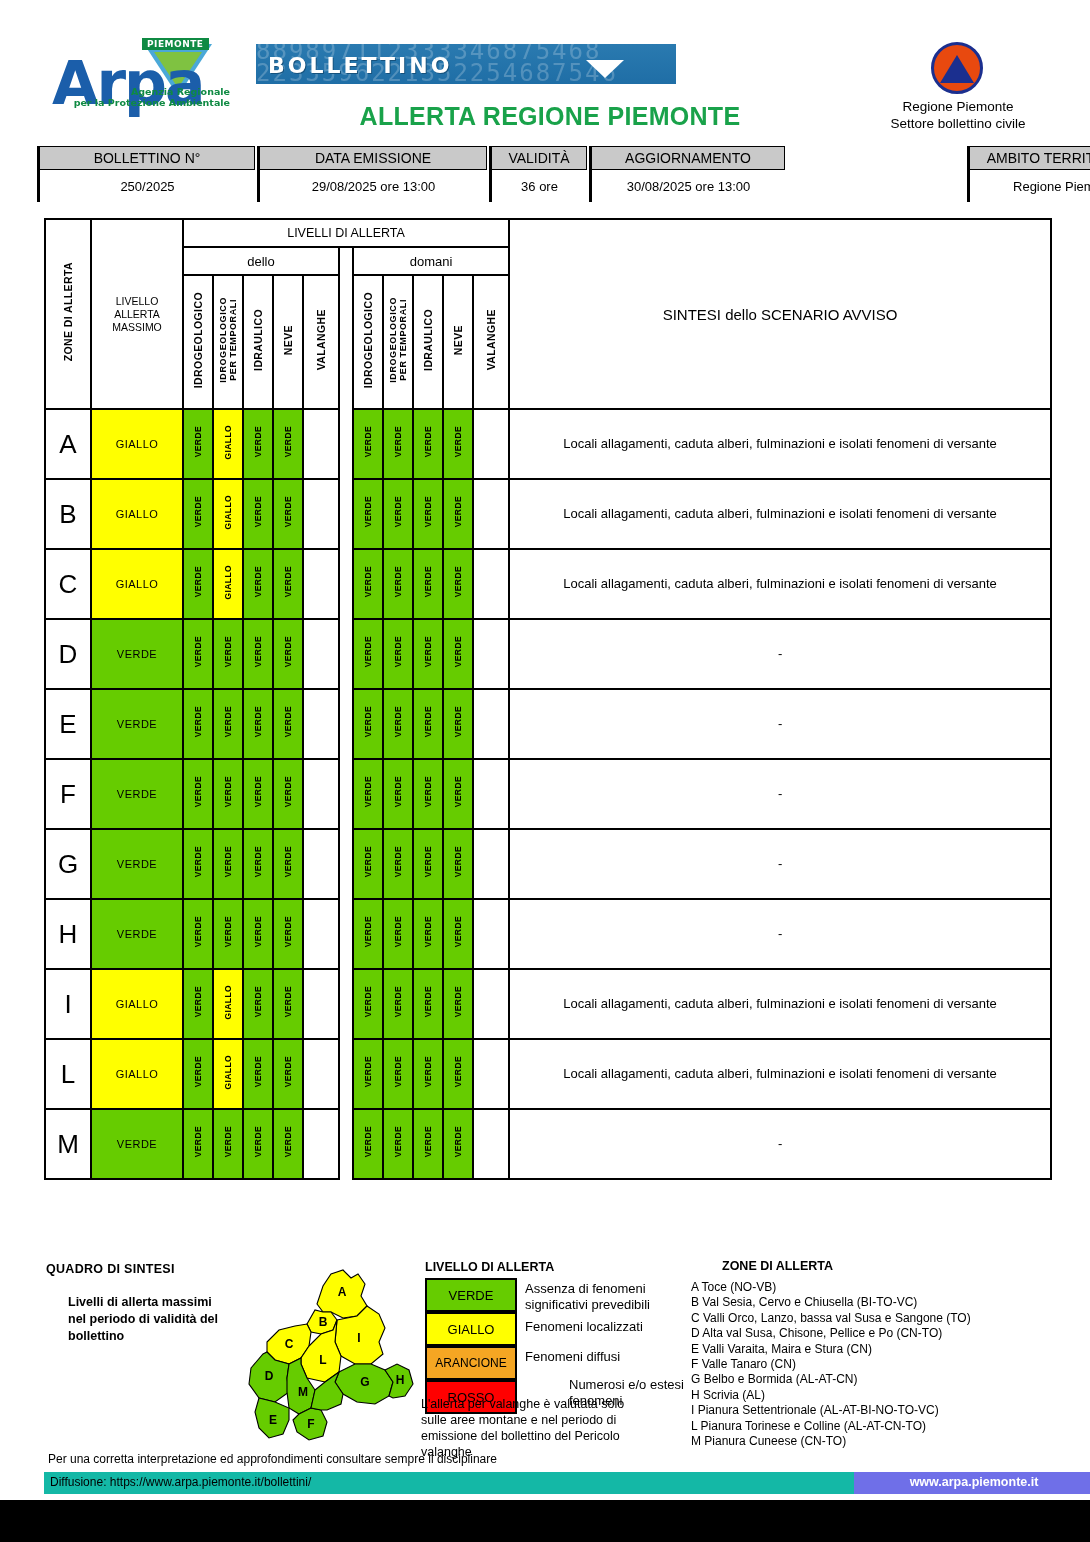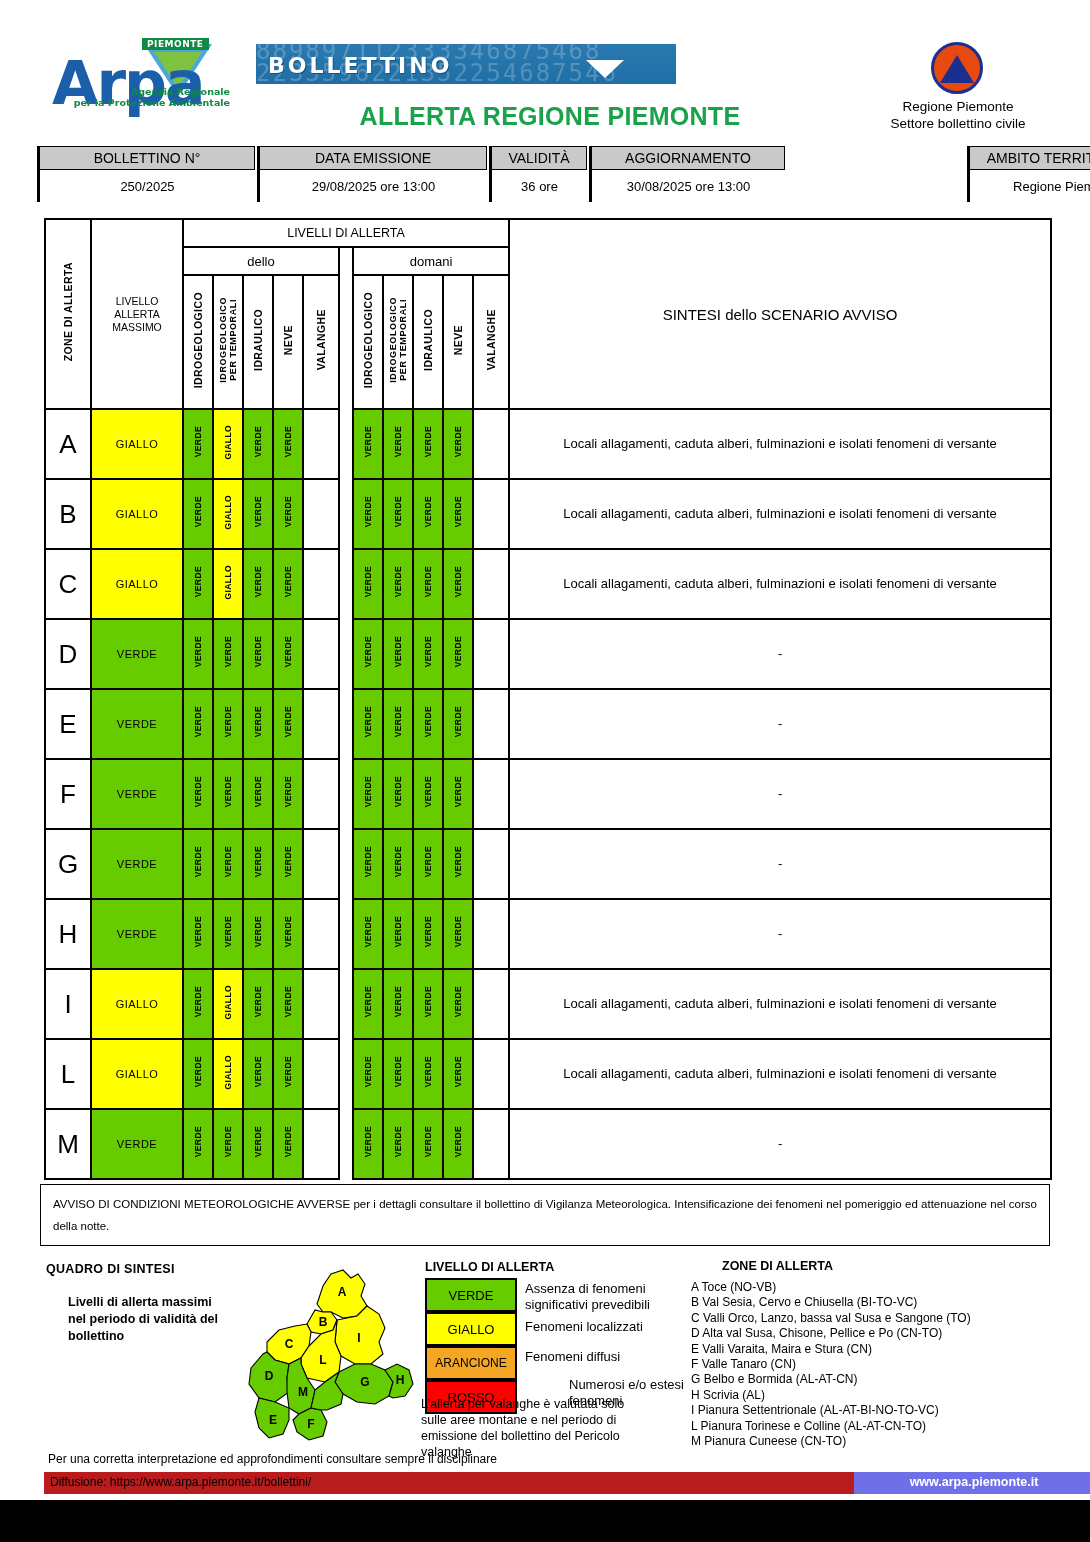--- a/index.html
+++ b/index.html
@@ -147,21 +147,21 @@
   .lvl-title{position:absolute;left:425px;top:1260px;font-size:12.5px;font-weight:bold;}
   .lvl-box{position:absolute;left:425px;width:92px;border:2px solid #000;box-sizing:border-box;
     display:flex;align-items:center;justify-content:center;font-size:13px;}
   .lvl-desc{position:absolute;left:525px;font-size:13px;line-height:16px;}
   .lvl-note{position:absolute;left:421px;top:1396px;width:230px;font-size:12.5px;line-height:16px;}
 
   .zone-title{position:absolute;left:722px;top:1259px;font-size:12.5px;font-weight:bold;}
   .zone-list{position:absolute;left:691px;top:1280px;width:380px;font-size:12px;line-height:15.4px;}
 
   .disclaimer{position:absolute;left:48px;top:1452px;font-size:12px;}
-  .footbar{position:absolute;left:44px;top:1472px;width:1006px;height:22px;background:#b91c1c;}
+  .footbar{position:absolute;left:44px;top:1472px;width:1006px;height:22px;background:#14b8a6;}
   .foot-left{position:absolute;left:6px;top:3px;font-size:12px;}
   .footbar-blue{position:absolute;left:810px;top:0;width:240px;height:22px;background:#6f6fe8;}
   .foot-url{position:absolute;left:0;top:3px;width:240px;text-align:center;font-size:12.5px;font-weight:bold;color:#fff;}
 </style>
 </head>
 <body>
 
 <div class="page">
 
   <div class="header">
@@ -436,21 +436,20 @@
             <td class="green"><span class="vert" style="font-size: 8.5px;">VERDE</span></td>
             <td class="green"><span class="vert" style="font-size: 8.5px;">VERDE</span></td>
             <td class="green"><span class="vert" style="font-size: 8.5px;">VERDE</span></td>
             <td class="white"></td>
             <td class="scen">-</td>
           </tr>
         </tbody>
     </table>
   </div>
 
-  <div class="avviso">AVVISO DI CONDIZIONI METEOROLOGICHE AVVERSE per i dettagli consultare il bollettino di Vigilanza Meteorologica. Intensificazione dei fenomeni nel pomeriggio ed attenuazione nel corso della notte.</div>
 
   <div class="quadro-title">QUADRO DI SINTESI</div>
   <div class="quadro-text">Livelli di allerta massimi nel periodo di validità del bollettino</div>
 
   <div class="map">
     <svg width="185" height="175" viewBox="0 0 185 175">
       <g stroke="#000" stroke-width="1.1">
         <polygon fill="#ffff00" points="72,36 78,18 86,6 98,2 106,10 113,6 120,16 116,28 122,38 112,48 98,50 86,44 78,44"></polygon>
         <polygon fill="#ffff00" points="62,56 70,42 78,44 86,44 92,52 88,62 76,66 66,64"></polygon>
         <polygon fill="#ffff00" points="22,74 34,62 50,58 62,56 66,64 64,78 56,90 44,96 30,92 22,84"></polygon>

